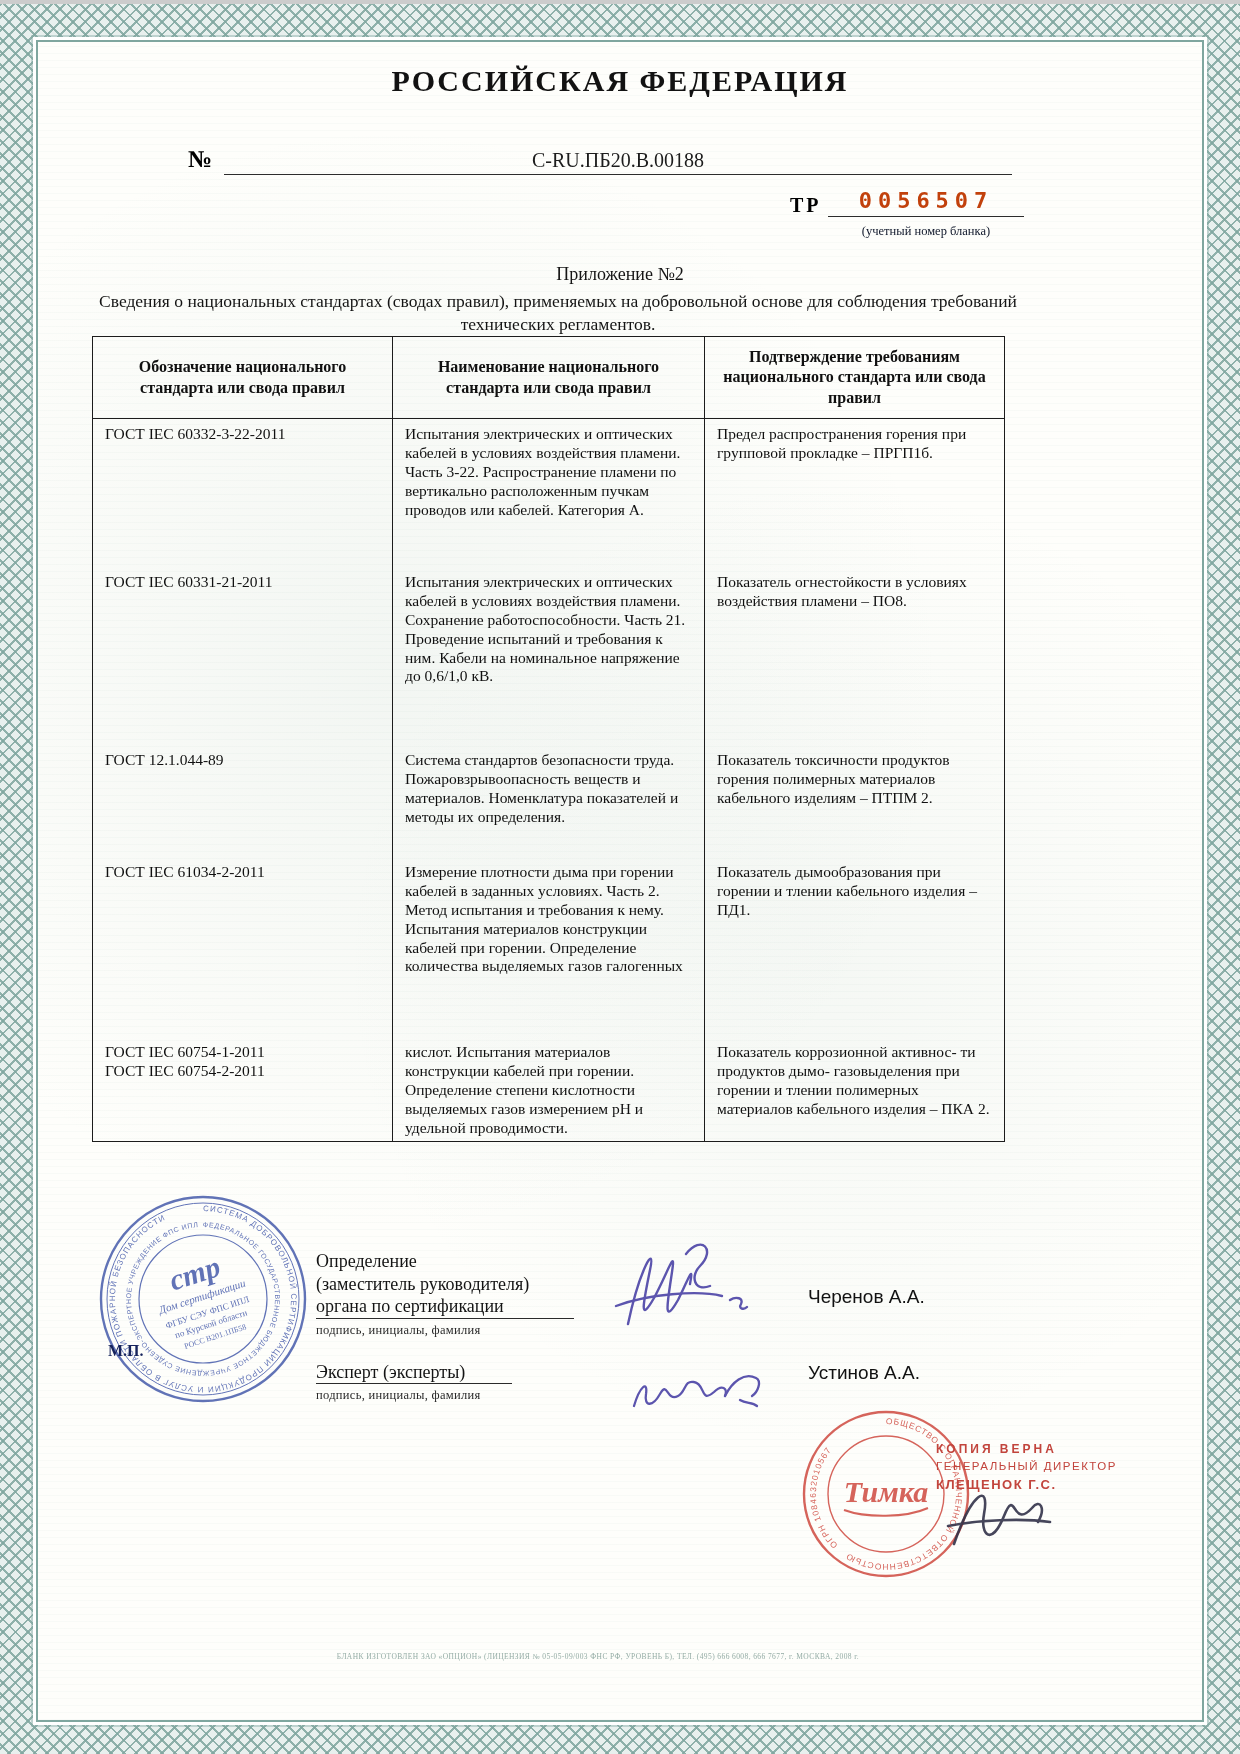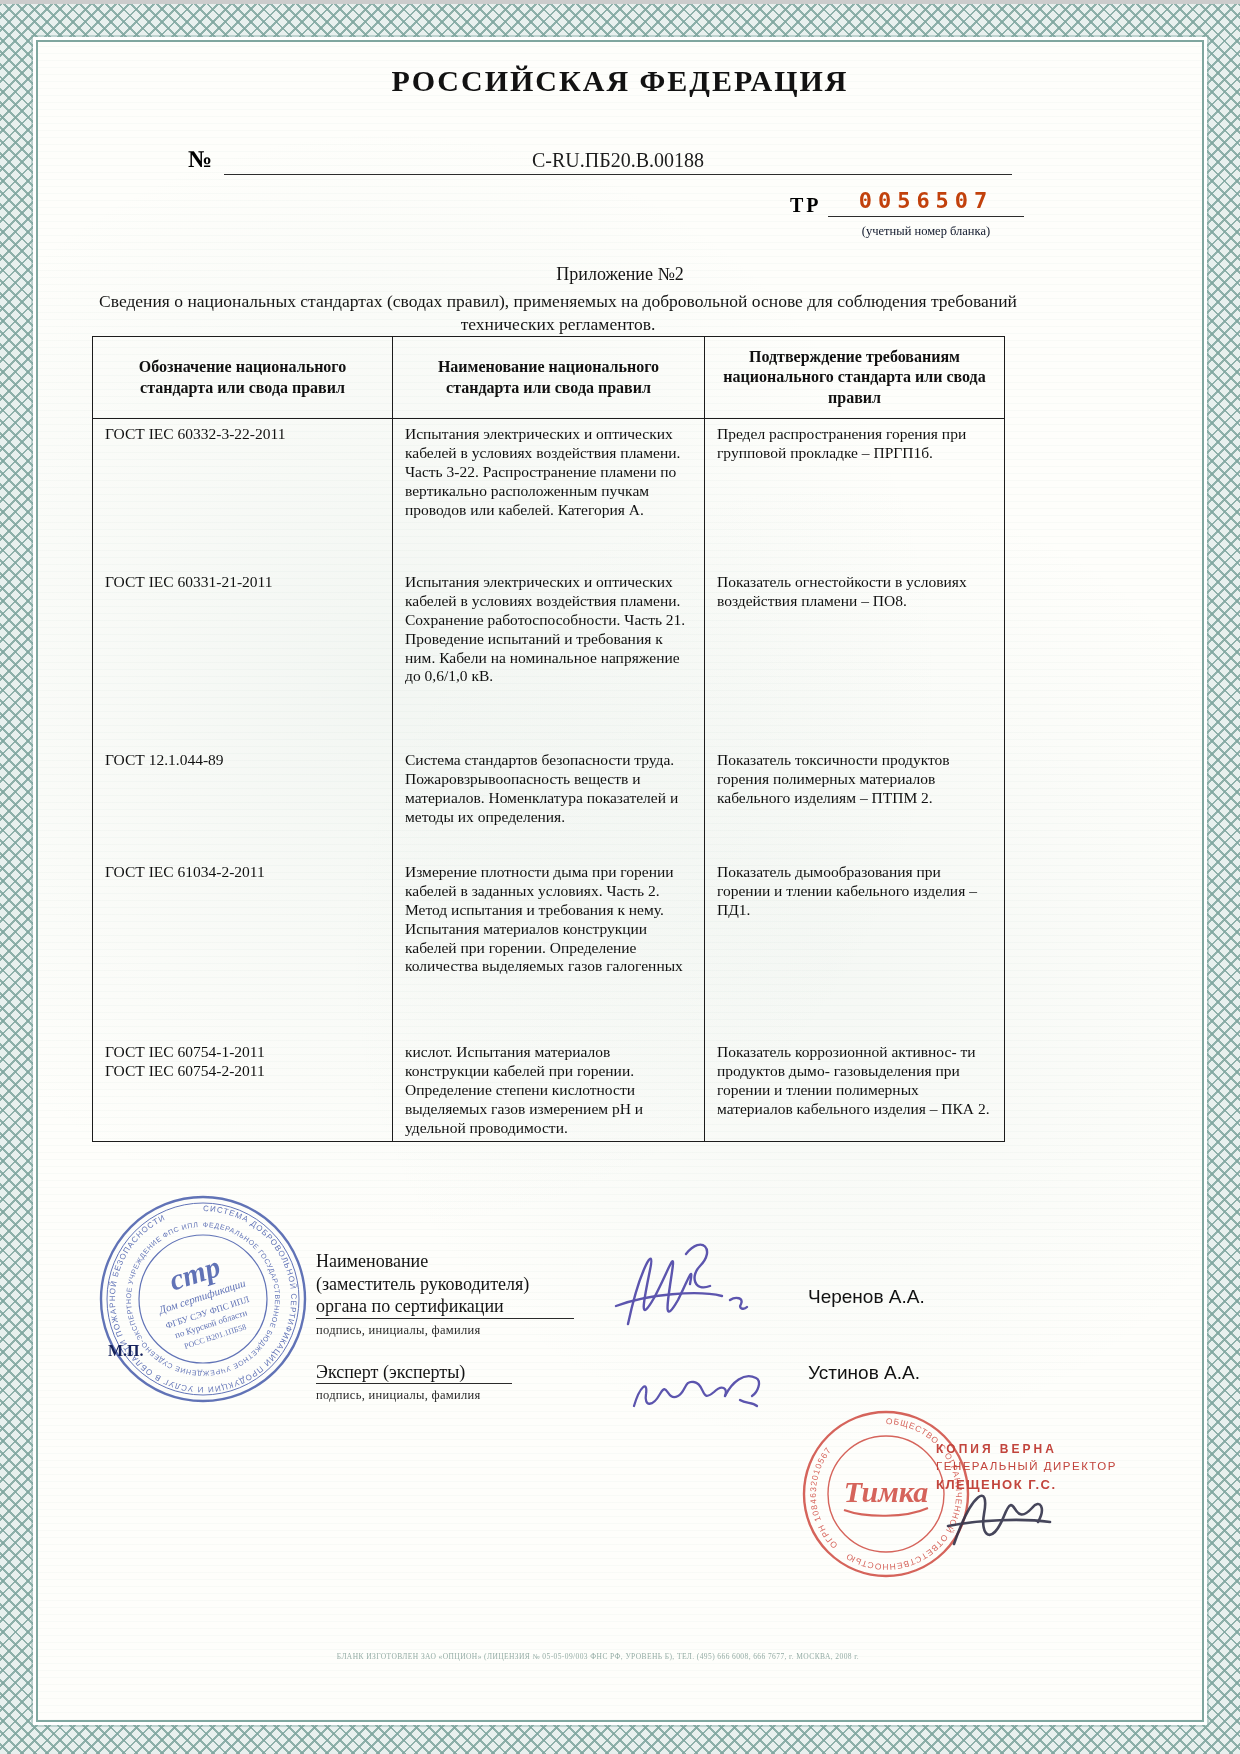--- a/index.html
+++ b/index.html
@@ -154,21 +154,21 @@
         <text x="109" y="110" font-size="11" font-style="italic">Дом сертификации</text>
         <text x="109" y="126" font-size="9">ФГБУ СЭУ ФПС ИПЛ</text>
         <text x="109" y="138" font-size="9">по Курской области</text>
         <text x="109" y="151" font-size="8">РОСС В201.1ПБ58</text>
       </g>
     </svg>
 
     <div class="abs seal-mark">М.П.</div>
 
     <div class="abs head-block">
-      <div>Наименование</div>
+      <div>Определение</div>
       <div>(заместитель руководителя)</div>
       <div><span class="uline" style="min-width:258px;">органа по сертификации</span></div>
       <div class="sign-caption">подпись, инициалы, фамилия</div>
     </div>
 
     <svg class="abs sig" style="left:556px;top:1182px;" width="160" height="130" viewBox="0 0 160 130">
       <g fill="none" stroke="#4b43a6" stroke-width="2.4" stroke-linecap="round" opacity="0.9">
         <path d="M34,100 C46,44 62,18 56,46 C50,76 44,102 60,74 C74,48 82,22 78,48 C74,76 68,104 84,76 C94,56 100,38 96,60"></path>
         <path d="M22,82 C54,70 104,66 128,72"></path>
         <path d="M92,30 C108,10 122,26 106,42 C96,52 100,68 116,62"></path>

